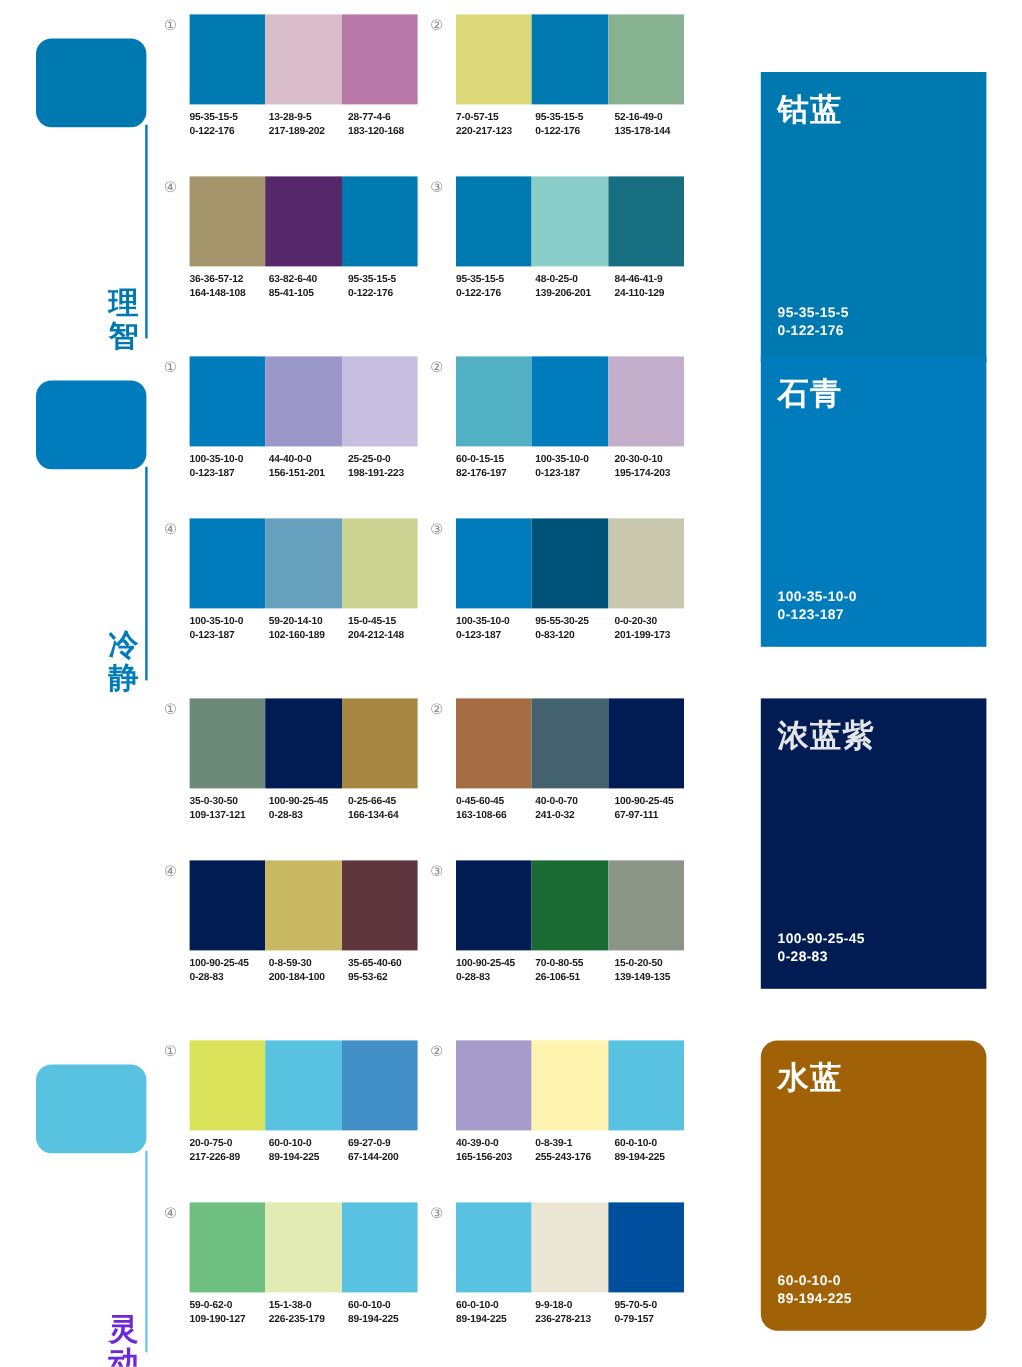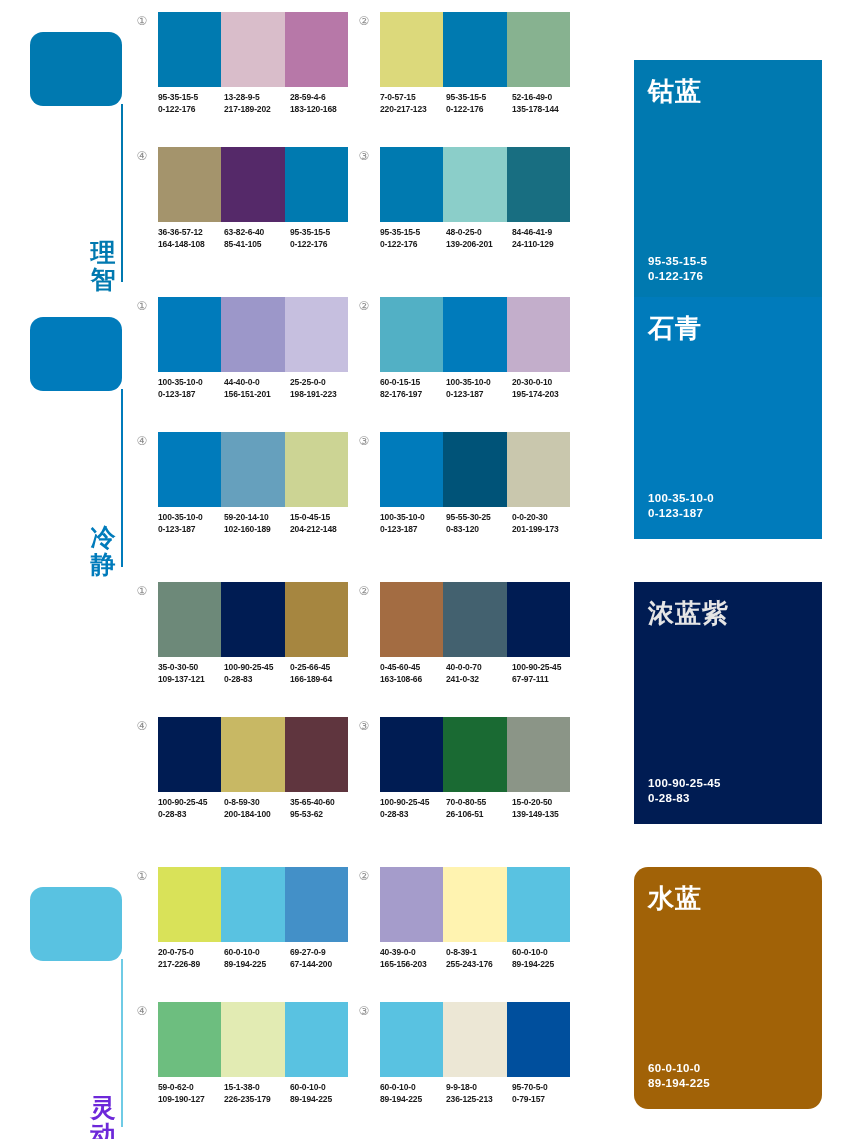--- a/index.html
+++ b/index.html
@@ -100,21 +100,21 @@
       <div class="group" style="left: 134px; top: 12px;">
         <div class="group-num">①</div>
         <div class="swatch-row">
           <div class="swatch" style="background: rgb(0, 122, 176);"></div>
           <div class="swatch" style="background: rgb(217, 189, 202);"></div>
           <div class="swatch" style="background: rgb(183, 120, 168);"></div>
         </div>
         <div class="code-row">
           <div class="code-cell"><span>95-35-15-5</span><span class="rgb">0-122-176</span></div>
           <div class="code-cell"><span>13-28-9-5</span><span class="rgb">217-189-202</span></div>
-          <div class="code-cell"><span>28-59-4-6</span><span class="rgb">183-120-168</span></div>
+          <div class="code-cell"><span>28-77-4-6</span><span class="rgb">183-120-168</span></div>
         </div>
       </div>
       <div class="group" style="left: 356px; top: 12px;">
         <div class="group-num">②</div>
         <div class="swatch-row">
           <div class="swatch" style="background: rgb(220, 217, 123);"></div>
           <div class="swatch" style="background: rgb(0, 122, 176);"></div>
           <div class="swatch" style="background: rgb(135, 178, 144);"></div>
         </div>
         <div class="code-row">
@@ -227,21 +227,21 @@
       <div class="group" style="left: 134px; top: 12px;">
         <div class="group-num">①</div>
         <div class="swatch-row">
           <div class="swatch" style="background: rgb(109, 137, 121);"></div>
           <div class="swatch" style="background: rgb(0, 28, 83);"></div>
           <div class="swatch" style="background: rgb(166, 134, 64);"></div>
         </div>
         <div class="code-row">
           <div class="code-cell"><span>35-0-30-50</span><span class="rgb">109-137-121</span></div>
           <div class="code-cell"><span>100-90-25-45</span><span class="rgb">0-28-83</span></div>
-          <div class="code-cell"><span>0-25-66-45</span><span class="rgb">166-189-64</span></div>
+          <div class="code-cell"><span>0-25-66-45</span><span class="rgb">166-134-64</span></div>
         </div>
       </div>
       <div class="group" style="left: 356px; top: 12px;">
         <div class="group-num">②</div>
         <div class="swatch-row">
           <div class="swatch" style="background: rgb(163, 108, 66);"></div>
           <div class="swatch" style="background: rgb(67, 97, 111);"></div>
           <div class="swatch" style="background: rgb(0, 28, 83);"></div>
         </div>
         <div class="code-row">
@@ -331,21 +331,21 @@
       </div>
       <div class="group" style="left: 356px; top: 147px;">
         <div class="group-num">③</div>
         <div class="swatch-row">
           <div class="swatch" style="background: rgb(89, 194, 225);"></div>
           <div class="swatch" style="background: rgb(236, 231, 213);"></div>
           <div class="swatch" style="background: rgb(0, 79, 157);"></div>
         </div>
         <div class="code-row">
           <div class="code-cell"><span>60-0-10-0</span><span class="rgb">89-194-225</span></div>
-          <div class="code-cell"><span>9-9-18-0</span><span class="rgb">236-125-213</span></div>
+          <div class="code-cell"><span>9-9-18-0</span><span class="rgb">236-278-213</span></div>
           <div class="code-cell"><span>95-70-5-0</span><span class="rgb">0-79-157</span></div>
         </div>
       </div>
       <div class="feature" style="background: #a16207; border-radius: 14px;">
         <div class="feature-name" style="color: rgb(255, 255, 255);">水蓝</div>
         <div class="feature-codes" style="color: rgb(255, 255, 255);">
           <div>60-0-10-0</div>
           <div>89-194-225</div>
         </div>
       </div>

